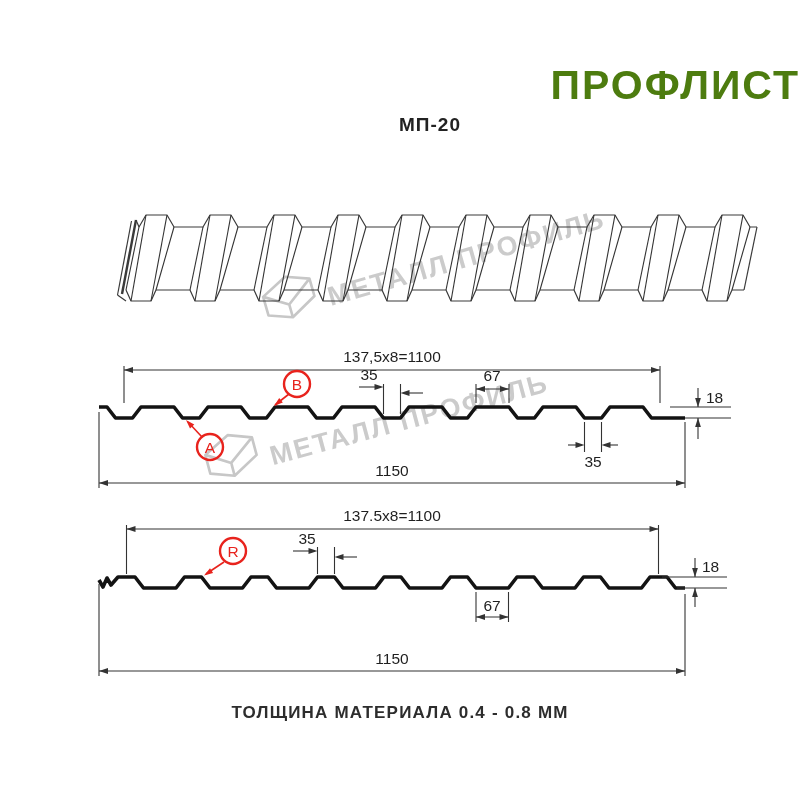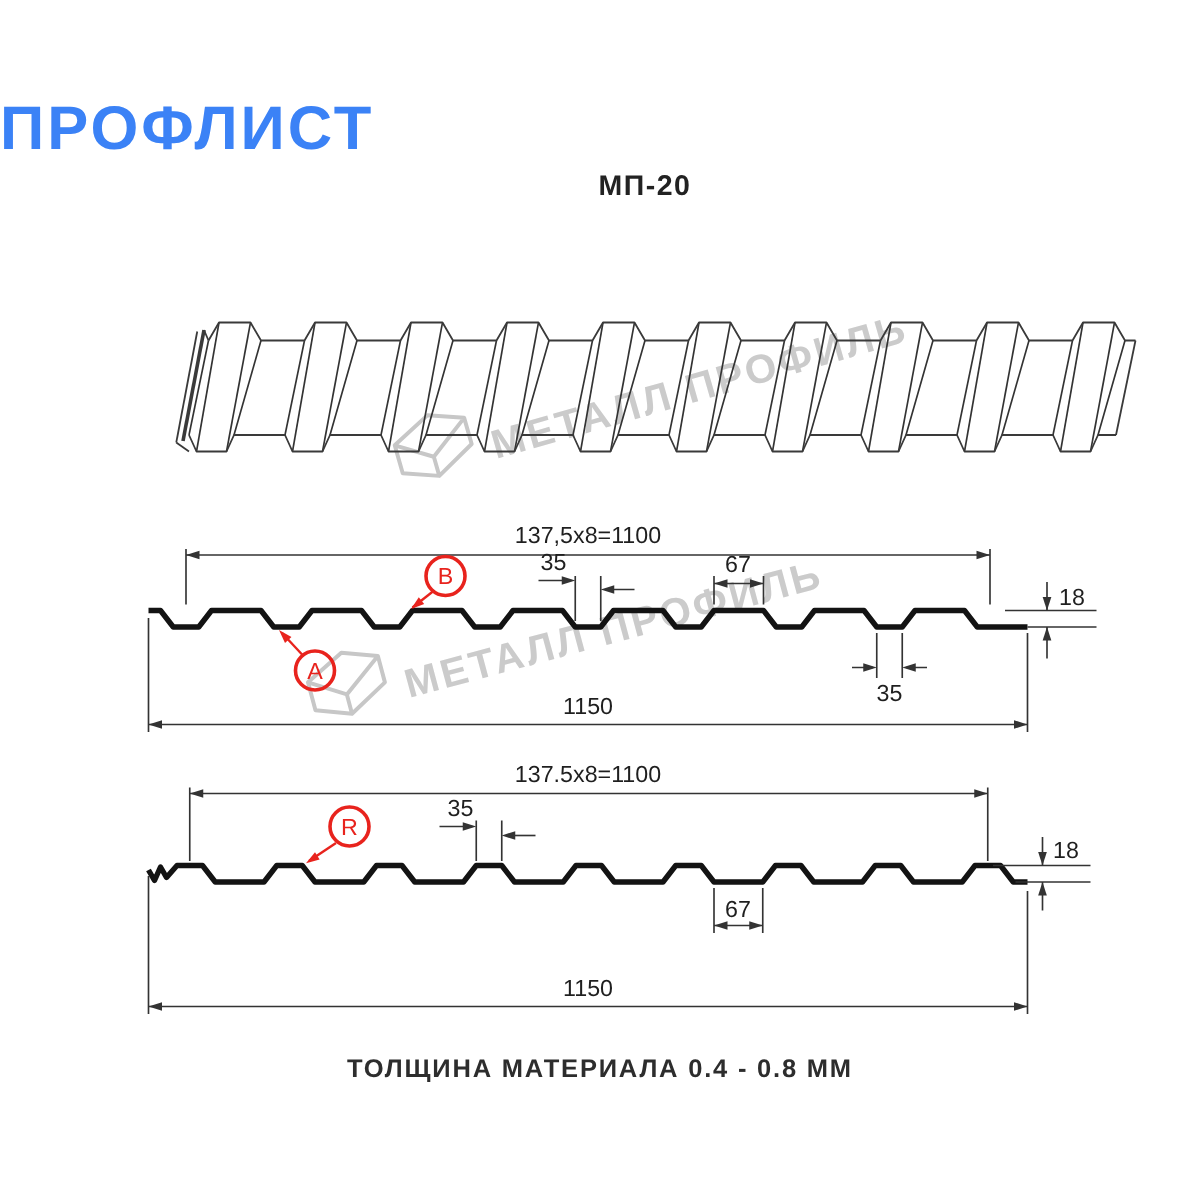--- a/index.html
+++ b/index.html
@@ -1,19 +1,19 @@
 <!DOCTYPE html>
 <html><head>
 <meta charset="utf-8">
 <style>
   html,body{margin:0;padding:0;background:#ffffff;}
   .canvas{position:relative;width:800px;height:800px;background:#ffffff;overflow:hidden;
           font-family:"Liberation Sans",sans-serif;}
-  .title{position:absolute;left:0;top:62px;width:100%;text-align:left;
-         font-size:41px;font-weight:800;letter-spacing:2px;color:#3b82f6;}
+  .title{position:absolute;left:0;top:62px;width:100%;text-align:right;
+         font-size:41px;font-weight:800;letter-spacing:2px;color:#4d7c0f;}
   .subtitle{position:absolute;left:0;top:114px;width:100%;text-align:center;
          font-size:19px;font-weight:600;letter-spacing:1px;color:#222;padding-left:30px;}
   .footer{position:absolute;left:0;top:703px;width:100%;text-align:center;
          font-size:17px;font-weight:600;letter-spacing:1.2px;color:#2d2d2d;}
   .wm{position:absolute;display:flex;align-items:flex-end;gap:8px;z-index:1;pointer-events:none;}
   .wm-text{font-size:27px;font-weight:700;letter-spacing:2px;white-space:nowrap;color:#cbcbcb;}
   .dwg{position:absolute;z-index:2;}
 </style>
 </head>
 <body>

